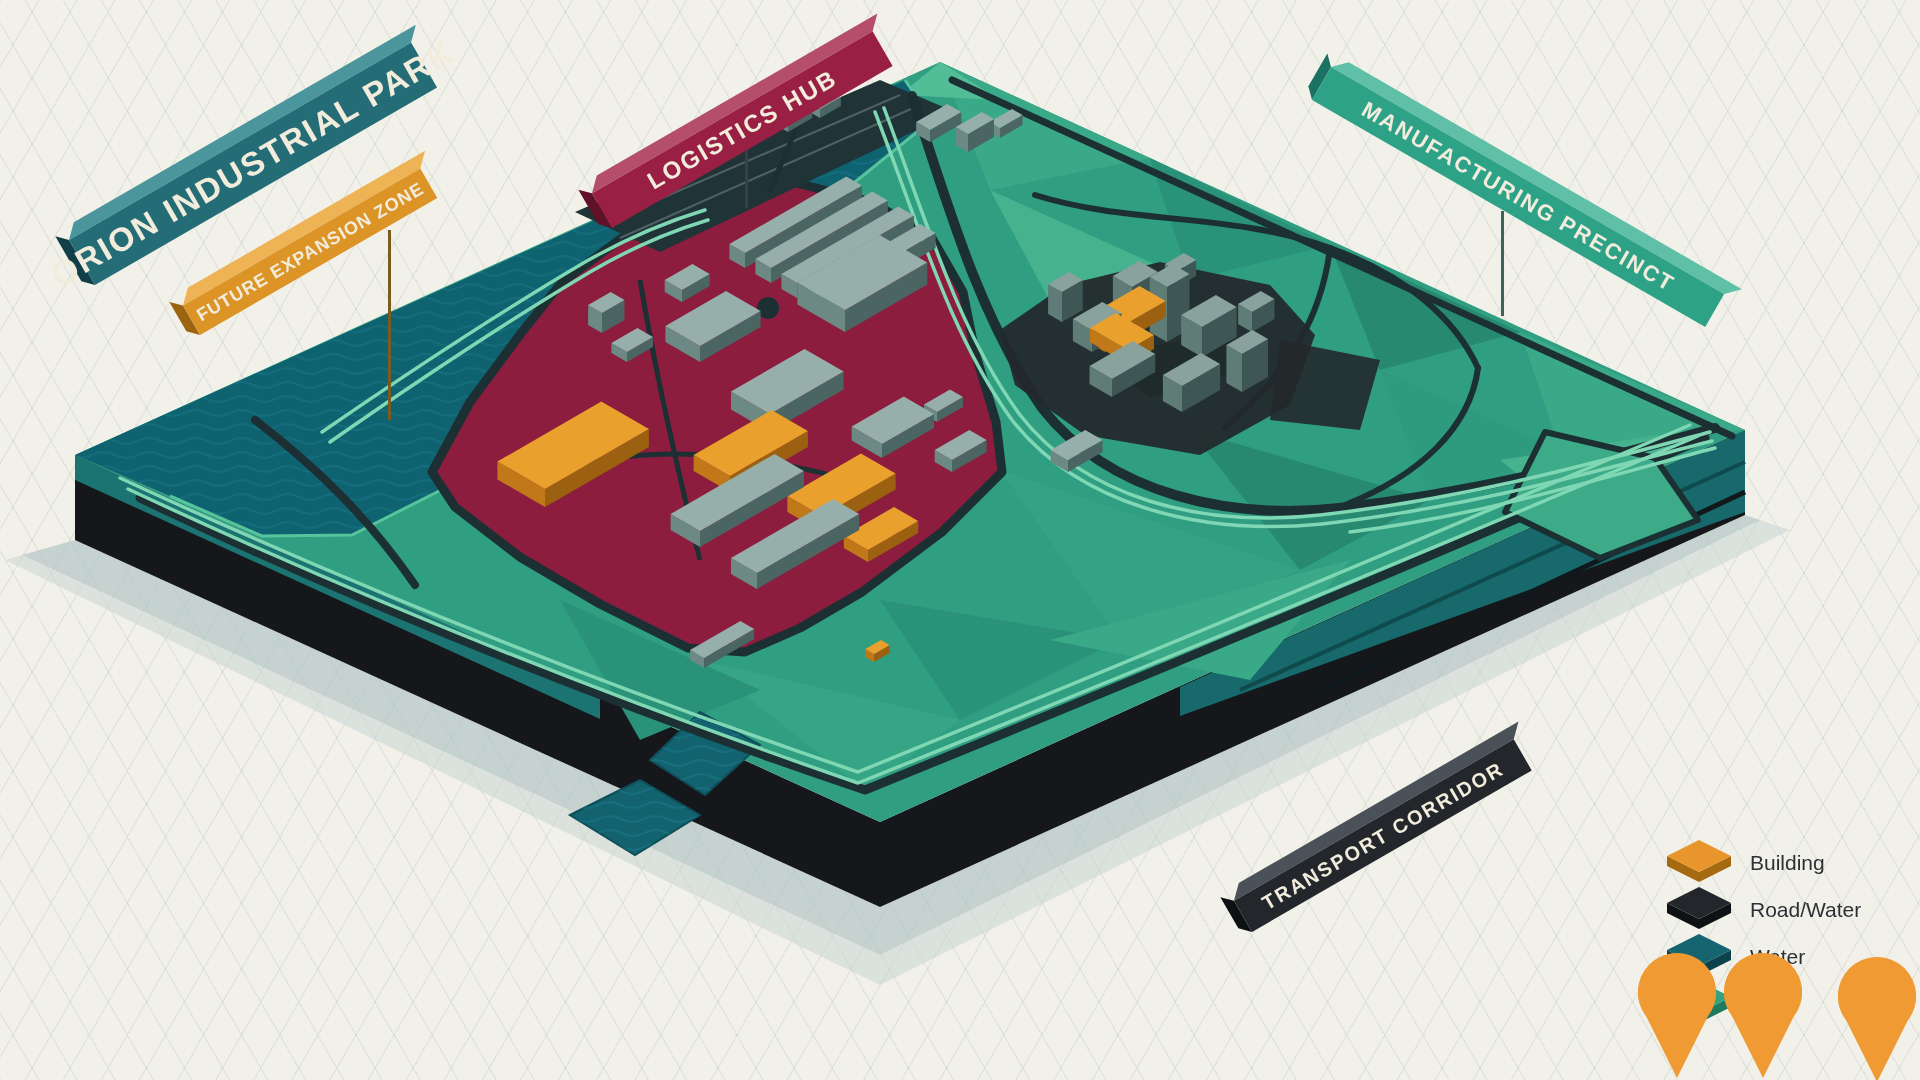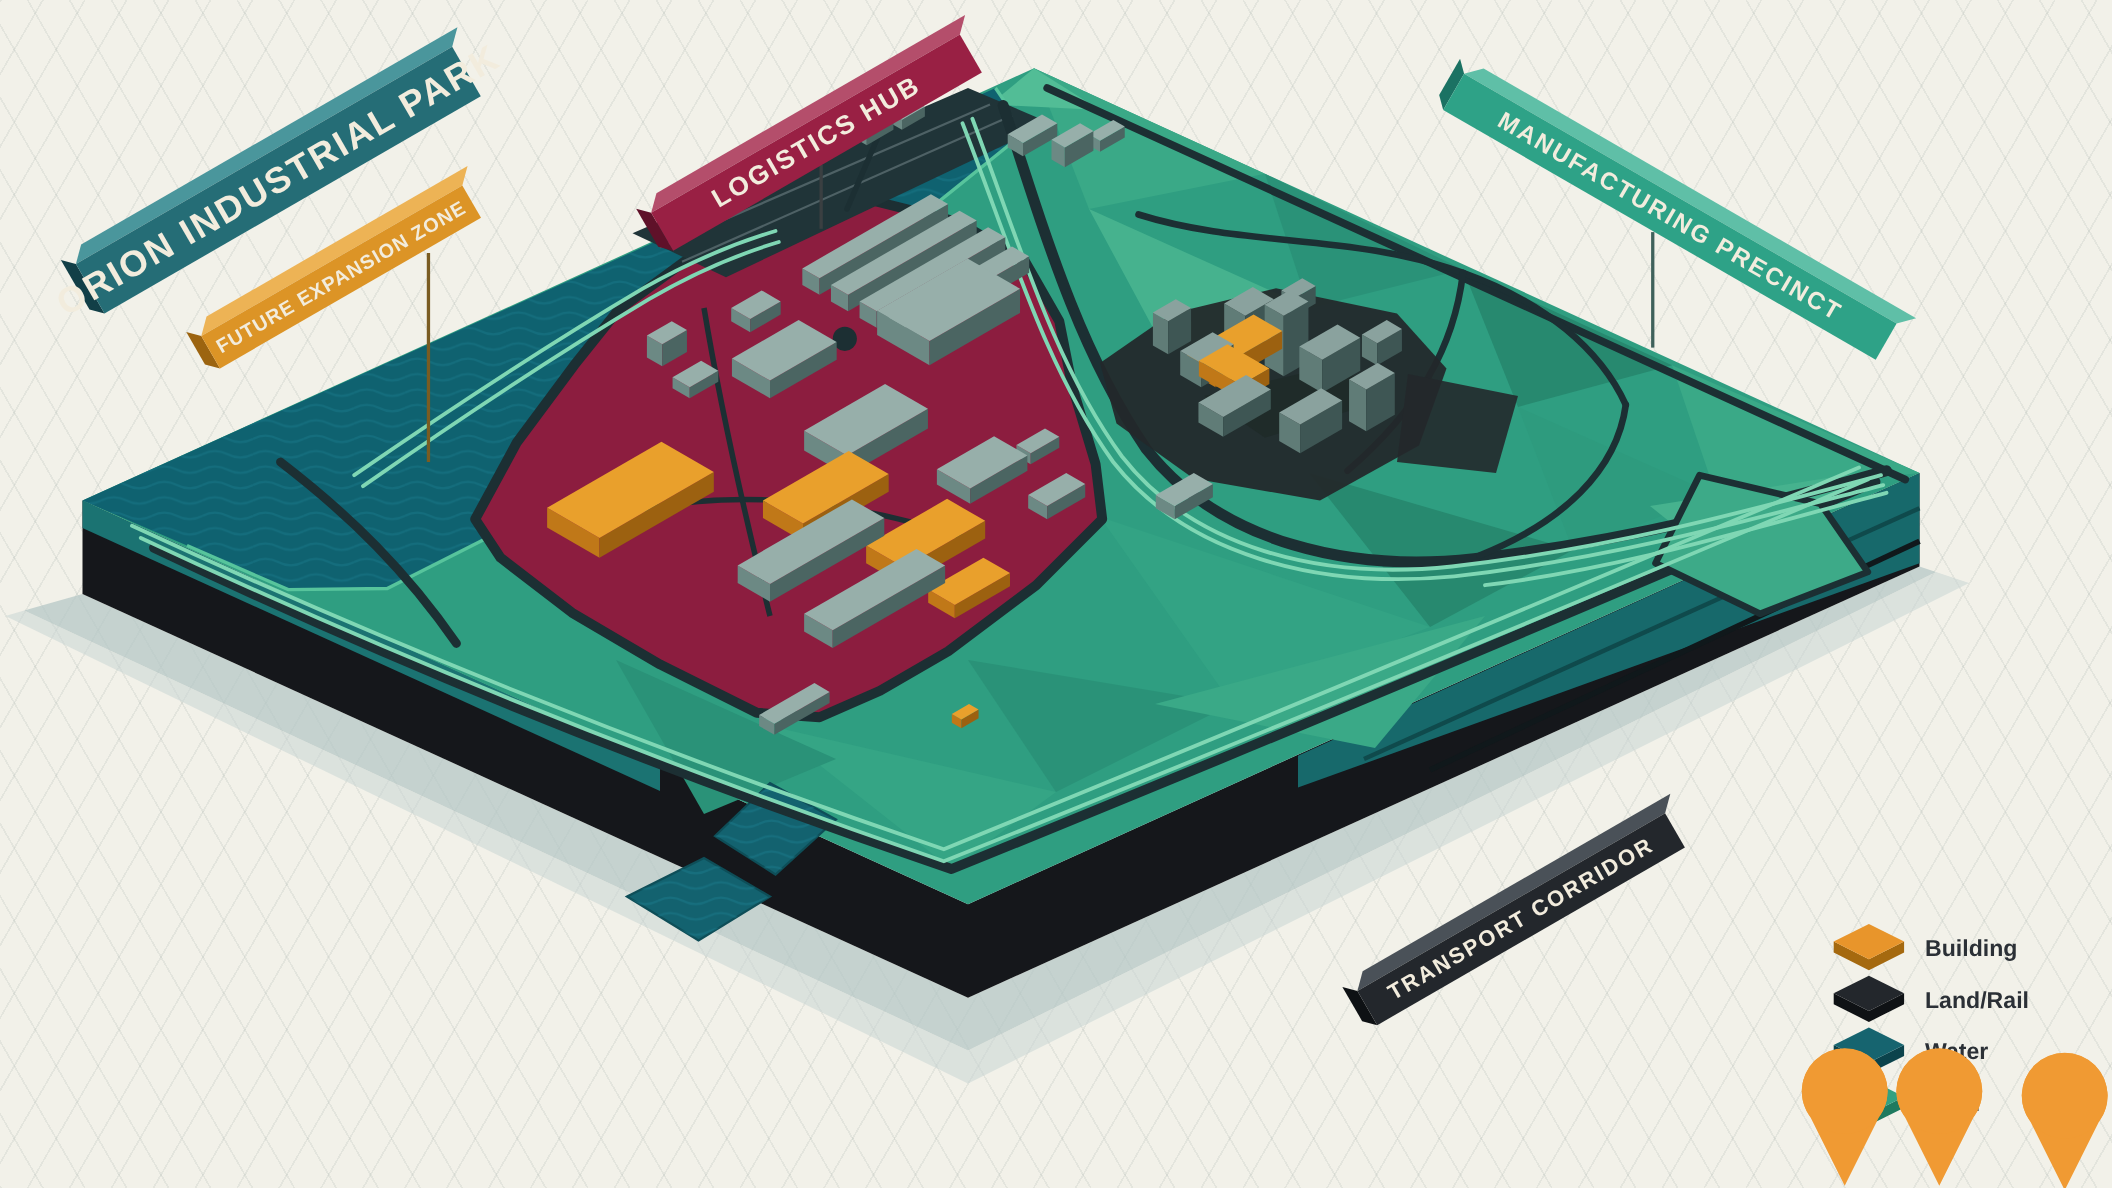--- a/index.html
+++ b/index.html
@@ -40,21 +40,21 @@
   #banner-tra .face{height:36px;font-size:20px;letter-spacing:2px;}
 
   .leader{position:absolute;width:3px;z-index:15;}
   #leader-fez{left:388px;top:230px;height:190px;background:#7a5c22;}
   #leader-log{left:745px;top:150px;height:58px;background:#3a3f41;}
   #leader-mfg{left:1501px;top:211px;height:105px;background:#3f615b;}
 
   
   #legend{position:absolute;left:1662px;top:836px;width:258px;height:230px;z-index:30;}
   .legend-row{position:absolute;left:0;display:flex;align-items:center;}
-  .legend-row .lab{margin-left:14px;font-size:21px;color:#2B3036;font-weight:bold;}
+  .legend-row .lab{margin-left:14px;font-size:21px;color:#2B3036;}
   .pin{position:absolute;z-index:40;}
 </style>
 </head>
 <body>
 
 <svg id="map-svg" width="1920" height="1080" viewBox="0 0 1920 1080">
   <defs>
     <pattern id="waves" width="46" height="14" patternUnits="userSpaceOnUse">
       <path d="M0 7 q 11.5 -6 23 0 t 23 0" stroke="#1B7B8C" stroke-width="2" fill="none"></path>
     </pattern>
@@ -391,21 +391,21 @@
       <polygon points="5,30 37,46 69,30 69,20 37,36 5,20" fill="#A5690F"></polygon>
       <polygon points="37,4 69,20 37,36 5,20" fill="#E8952B"></polygon>
     </svg>
     <span class="lab">Building</span>
   </div>
   <div class="legend-row" style="top:47px">
     <svg width="74" height="54" viewBox="0 0 74 54">
       <polygon points="5,30 37,46 69,30 69,20 37,36 5,20" fill="#0F1215"></polygon>
       <polygon points="37,4 69,20 37,36 5,20" fill="#23272C"></polygon>
     </svg>
-    <span class="lab">Land/Rail</span>
+    <span class="lab">Road/Water</span>
   </div>
   <div class="legend-row" style="top:94px">
     <svg width="74" height="54" viewBox="0 0 74 54">
       <polygon points="5,30 37,46 69,30 69,20 37,36 5,20" fill="#0B434C"></polygon>
       <polygon points="37,4 69,20 37,36 5,20" fill="#16646F"></polygon>
     </svg>
     <span class="lab">Water</span>
   </div>
   <div class="legend-row" style="top:141px">
     <svg width="74" height="54" viewBox="0 0 74 54">

